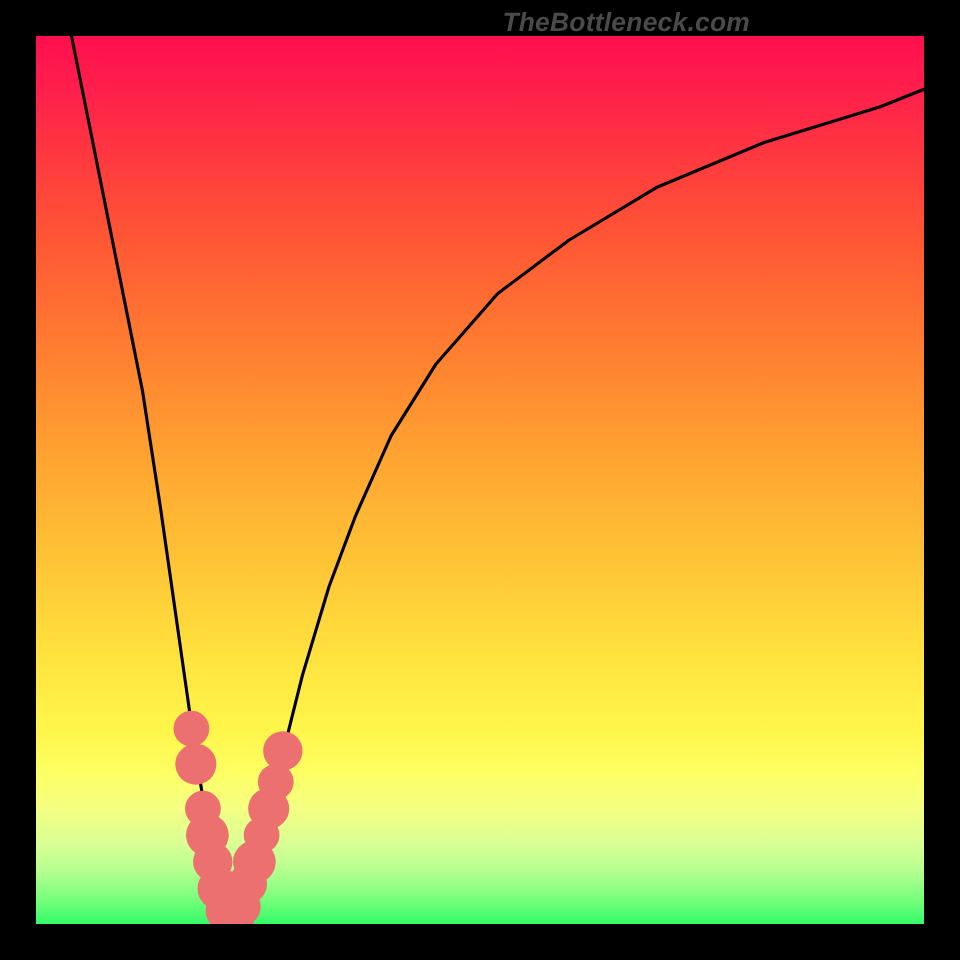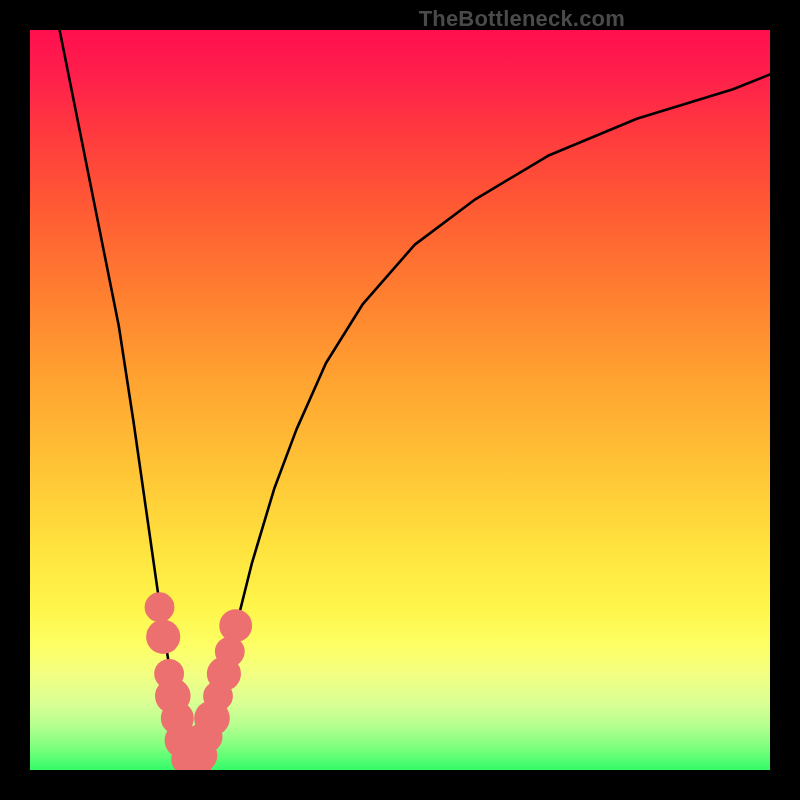--- a/index.html
+++ b/index.html
@@ -11,20 +11,21 @@
     background: #000;
     font-family: Arial, Helvetica, sans-serif;
   }
   .frame {
     position: absolute;
     left: 0;
     top: 0;
     width: 637px;
     height: 800px;
     background: #000;
+    font-style: italic;
   }
   .plot {
     position: absolute;
     left: 30px;
     top: 30px;
     width: 740px;
     height: 740px;
     overflow: hidden;
   }
   .gradient {

